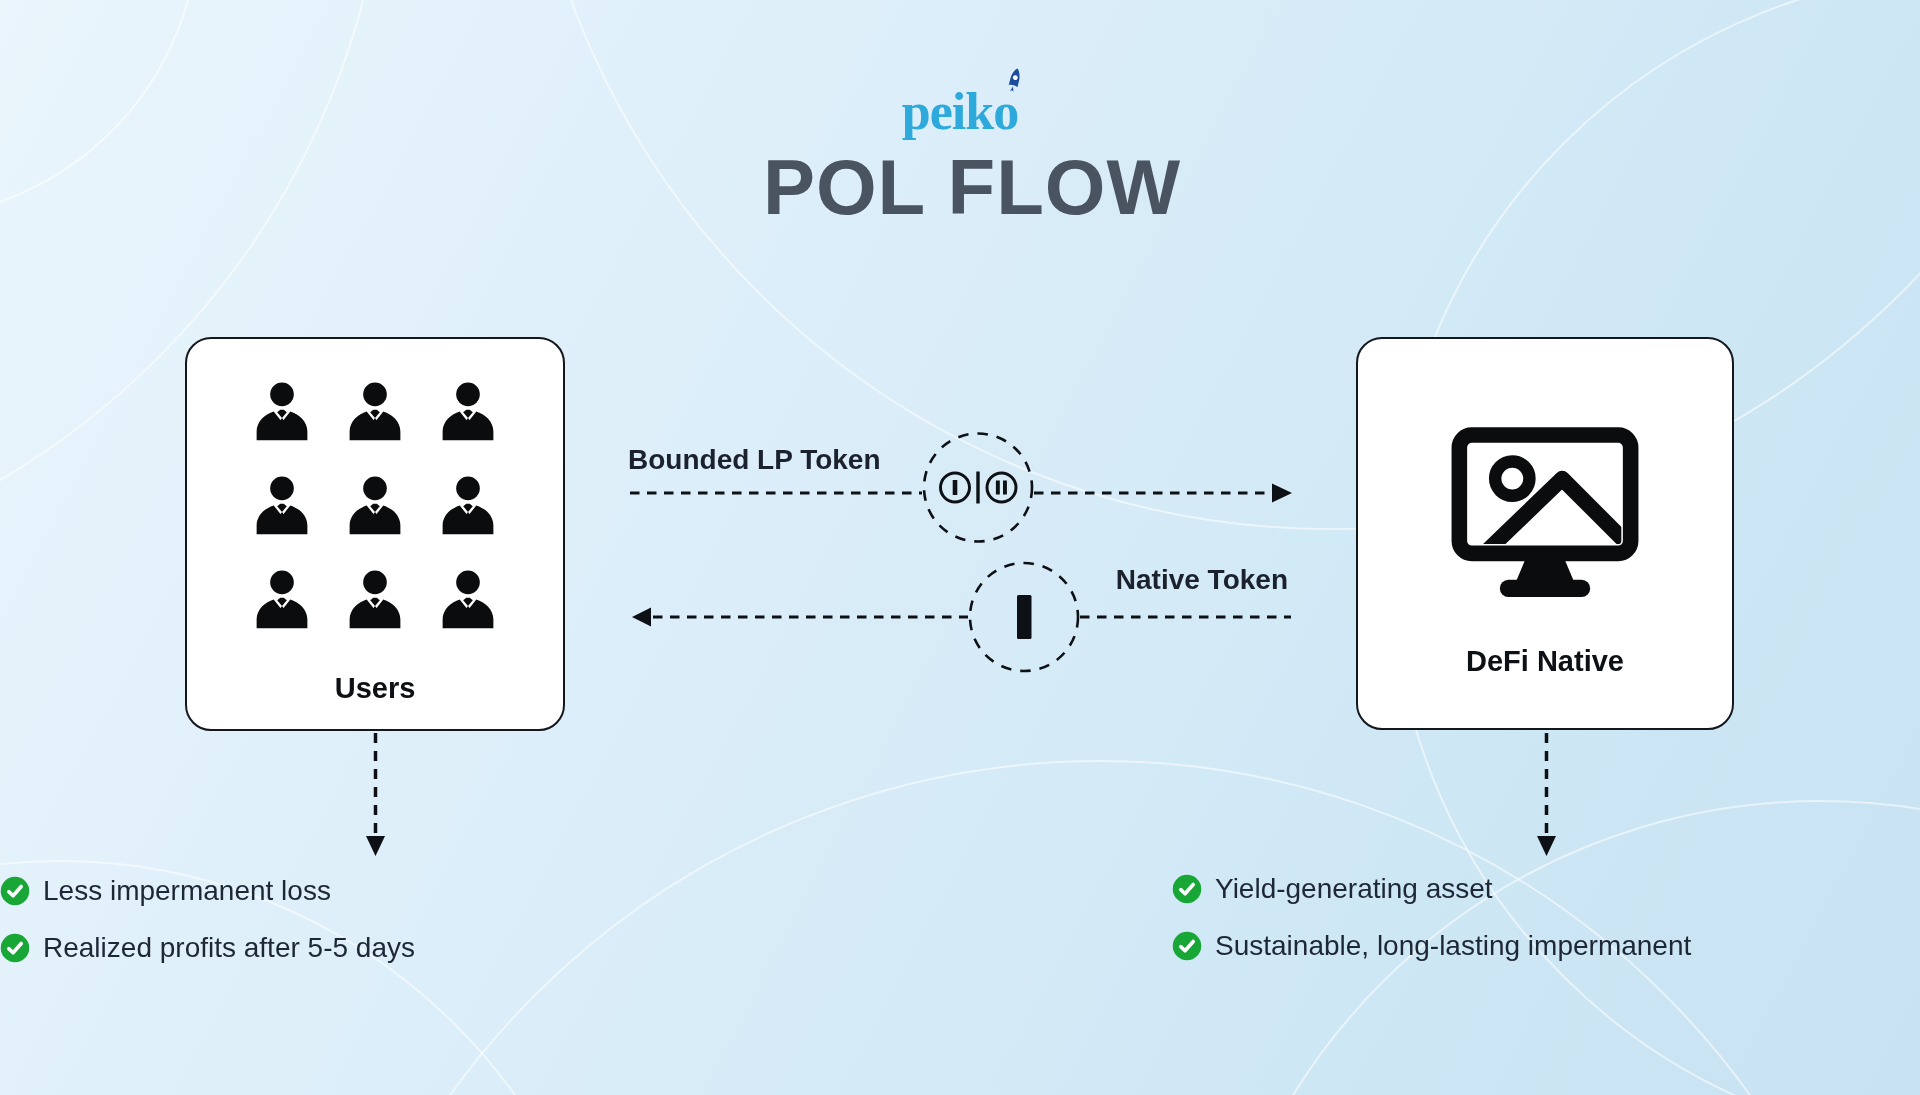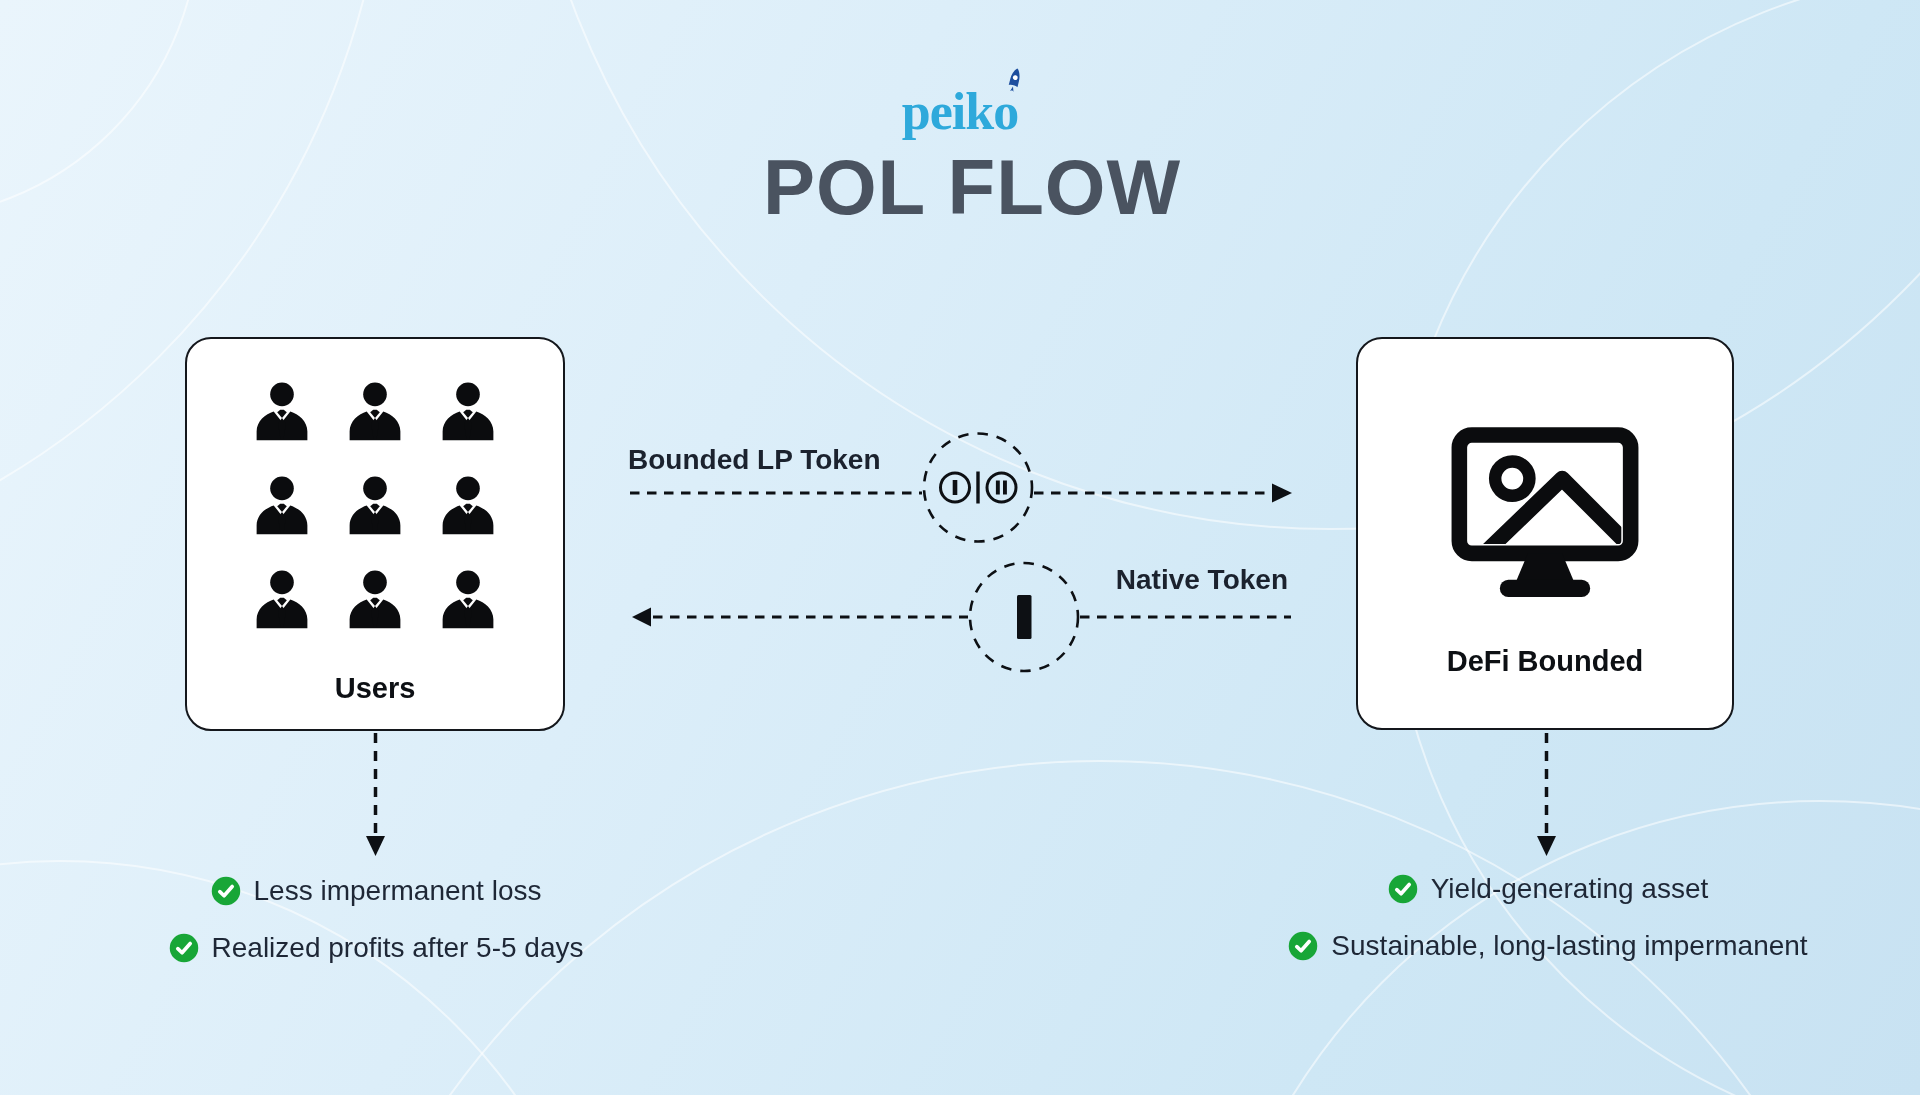--- a/index.html
+++ b/index.html
@@ -50,21 +50,21 @@
   .overlay { position:absolute; left:0; top:0; width:1920px; height:1095px; pointer-events:none; }
 
   .flow-label { position:absolute; font-size:28px; font-weight:700; color:#1B222E; }
   .lbl-bounded { left:628px; top:444px; }
   .lbl-native  { right:632px; top:564px; }
 
   
   .benefits { position:absolute; width:752px; }
   .benefits-users { left:0; top:874px; }
   .benefits-defi  { left:1172px; top:872px; }
-  .benefit-row { display:flex; justify-content:center; align-items:center; gap:13px;
+  .benefit-row { display:flex; align-items:center; gap:13px;
                  height:34px; margin-bottom:23px; }
   .benefit-text { font-size:28px; font-weight:500; color:#1E2736; white-space:nowrap; }
   .check { width:30px; height:30px; flex:0 0 30px; }
 </style>
 </head>
 <body>
 
 <div class="stage">
 
   <div class="deco d1"></div>
@@ -146,21 +146,21 @@
           </clipPath>
         </defs>
       <rect x="11" y="9" width="110" height="76" rx="8" fill="none" stroke="#0B0C0E" stroke-width="10"></rect>
       <circle cx="45" cy="37" r="11" fill="none" stroke="#0B0C0E" stroke-width="8"></circle>
       <g clip-path="url(#scrClip)">
         <path d="M22,90 L77,37 L120,80" fill="none" stroke="#0B0C0E" stroke-width="10" stroke-linejoin="round"></path>
       </g>
       <polygon points="55,85 77,85 85,104 47,104" fill="#0B0C0E"></polygon>
       <rect x="37" y="102" width="58" height="11" rx="5.5" fill="#0B0C0E"></rect>
     </svg>
-    <div class="card-label">DeFi Bounded</div>
+    <div class="card-label">DeFi Native</div>
   </div>
 
   <svg class="overlay" viewBox="0 0 1920 1095">
     <g stroke="#0D1014" stroke-width="3" fill="none">
 
       <g>
         <line x1="630" y1="493" x2="922" y2="493" stroke-dasharray="9.5 7.5"></line>
         <line x1="1034" y1="493" x2="1274" y2="493" stroke-dasharray="9.5 7.5"></line>
         <polygon points="1272,483.5 1272,502.5 1292,493" fill="#0D1014" stroke="none"></polygon>
       </g>

